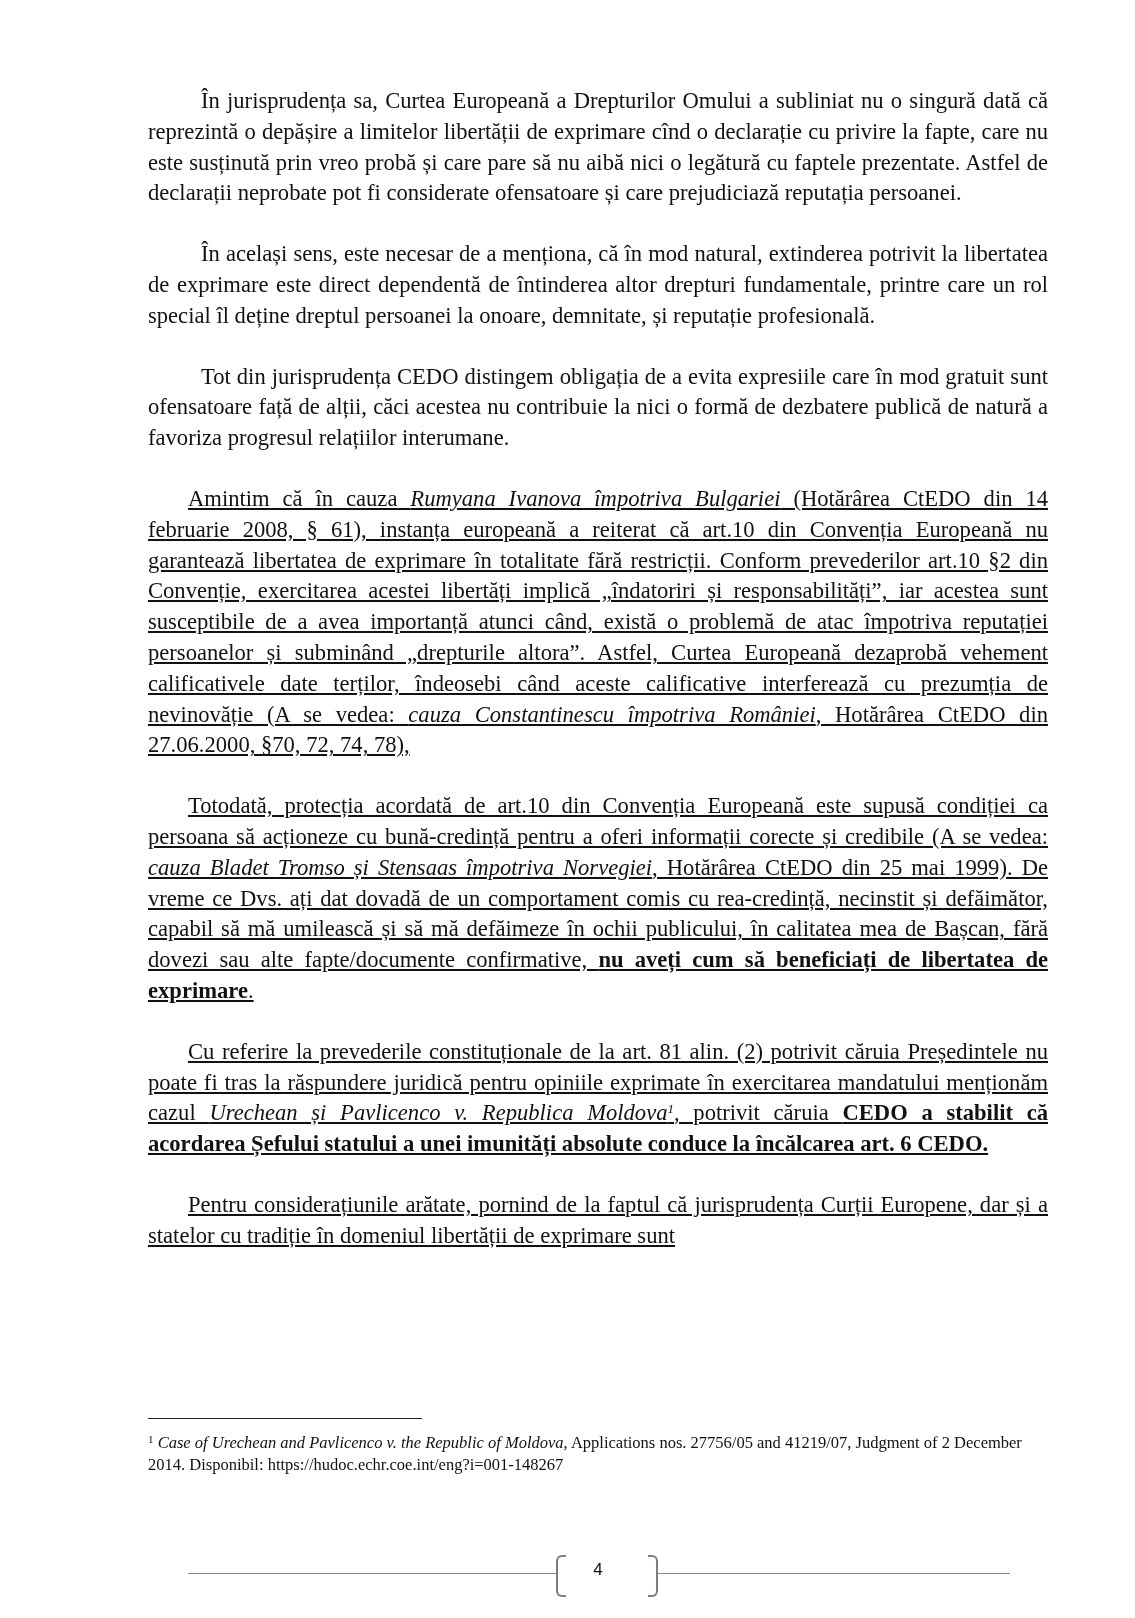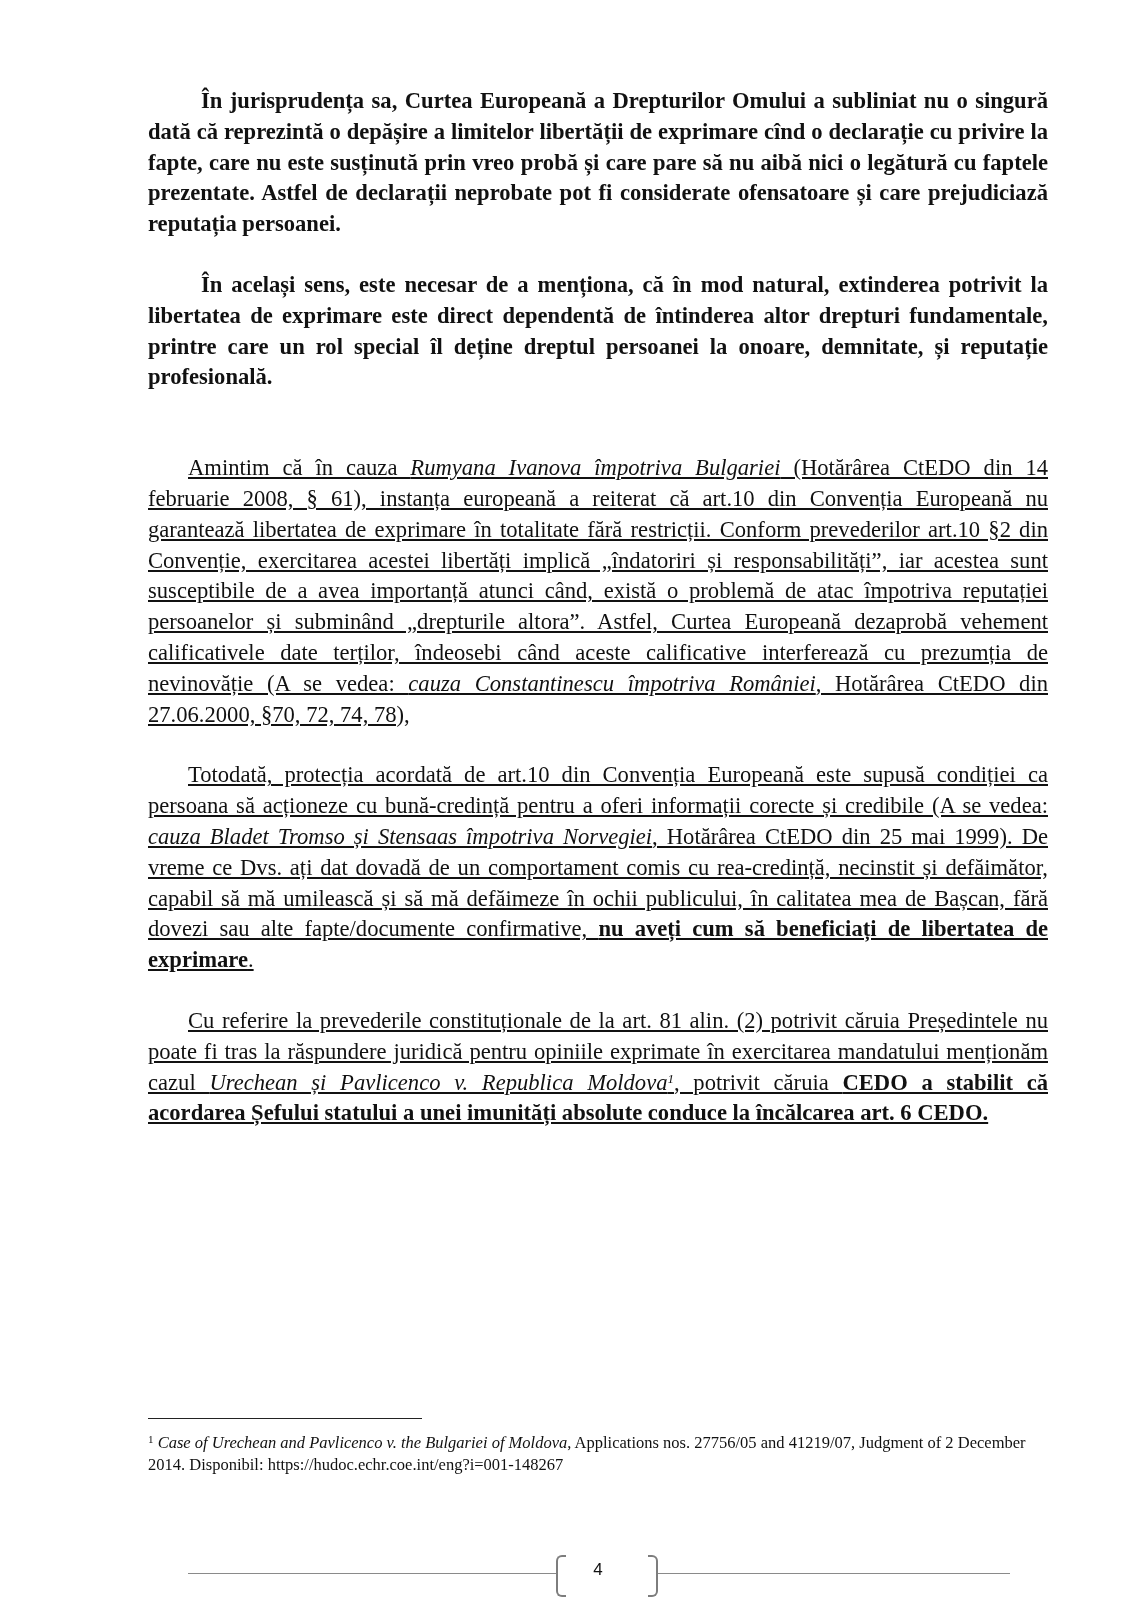--- a/index.html
+++ b/index.html
@@ -23,21 +23,21 @@
     }
     .para {
       margin: 0;
       font-size: 22.6px;
       line-height: 30.8px;
       text-align: justify;
       text-indent: 53px;
       letter-spacing: 0;
     }
     .para.indent-sm { text-indent: 40px; text-decoration: underline; }
-    .para.indent-lg { text-indent: 53px; font-weight: bold; }
+    .para.indent-lg { text-indent: 53px; }
     .gap { height: 30px; }
     .it { font-style: italic; }
     .b { font-weight: bold; }
     sup { font-size: 13px; line-height: 0; vertical-align: 7px; font-style: italic; }
 
     .fn-rule {
       position: absolute;
       left: 148px;
       top: 1418px;
       width: 274px;
@@ -115,20 +115,23 @@
   </p>
 
   <div class="gap"></div>
 
   <p class="para indent-lg">
     <span>În același sens, este necesar de a menționa, că în mod natural, extinderea potrivit la libertatea de exprimare este direct dependentă de întinderea altor drepturi fundamentale, printre care un rol special îl deține dreptul persoanei la onoare, demnitate, și reputație profesională.</span>
   </p>
 
   <div class="gap"></div>
 
+  <p class="para indent-lg">
+    <span>Tot din jurisprudența CEDO distingem obligația de a evita expresiile care în mod gratuit sunt ofensatoare față de alții, căci acestea nu contribuie la nici o formă de dezbatere publică de natură a favoriza progresul relațiilor interumane.</span>
+  </p>
 
   <div class="gap"></div>
 
   <p class="para indent-sm">
     <span>Amintim că în cauza </span><span class="it">Rumyana Ivanova împotriva Bulgariei</span><span> (Hotărârea CtEDO din 14 februarie 2008, § 61), instanța europeană a reiterat că art.10 din Convenția Europeană nu garantează libertatea de exprimare în totalitate fără restricții. Conform prevederilor art.10 §2 din Convenție, exercitarea acestei libertăți implică „îndatoriri și responsabilități”, iar acestea sunt susceptibile de a avea importanță atunci când, există o problemă de atac împotriva reputației persoanelor și subminând „drepturile altora”. Astfel, Curtea Europeană dezaprobă vehement calificativele date terților, îndeosebi când aceste calificative interferează cu prezumția de nevinovăție (A se vedea: </span><span class="it">cauza Constantinescu împotriva României</span><span>, Hotărârea CtEDO din 27.06.2000, §70, 72, 74, 78),</span>
   </p>
 
   <div class="gap"></div>
 
   <p class="para indent-sm">
@@ -136,28 +139,31 @@
   </p>
 
   <div class="gap"></div>
 
   <p class="para indent-sm">
     <span>Cu referire la prevederile constituționale de la art. 81 alin. (2)  potrivit căruia Președintele nu poate fi tras la răspundere juridică pentru opiniile exprimate în exercitarea mandatului menționăm cazul  </span><span class="it">Urechean și Pavlicenco v. Republica Moldova</span><sup>1</sup><span>, potrivit căruia </span><span class="b">CEDO a stabilit că acordarea Șefului statului a unei imunități absolute conduce la încălcarea art. 6 CEDO.</span>
   </p>
 
   <div class="gap"></div>
 
+  <p class="para indent-sm">
+    <span>Pentru considerațiunile arătate, pornind de la faptul că jurisprudența Curții Europene, dar și a statelor cu tradiție în domeniul libertății de exprimare sunt</span>
+  </p>
 
 </div>
 
 <div class="fn-rule"></div>
 
 <p class="footnote">
   <sup>1</sup>
-  <span class="it">Case of Urechean and Pavlicenco v. the Bulgariei of Moldova</span><span>, Applications nos. 27756/05 and 41219/07, Judgment of 2 December 2014. Disponibil: https://hudoc.echr.coe.int/eng?i=001-148267</span>
+  <span class="it">Case of Urechean and Pavlicenco v. the Republic of Moldova</span><span>, Applications nos. 27756/05 and 41219/07, Judgment of 2 December 2014. Disponibil: https://hudoc.echr.coe.int/eng?i=001-148267</span>
 </p>
 
 <div class="page-footer">
   <div class="footer-line-left"></div>
   <div class="bracket bracket-left"></div>
   <div class="page-number">4</div>
   <div class="bracket bracket-right"></div>
   <div class="footer-line-right"></div>
 </div>
 

